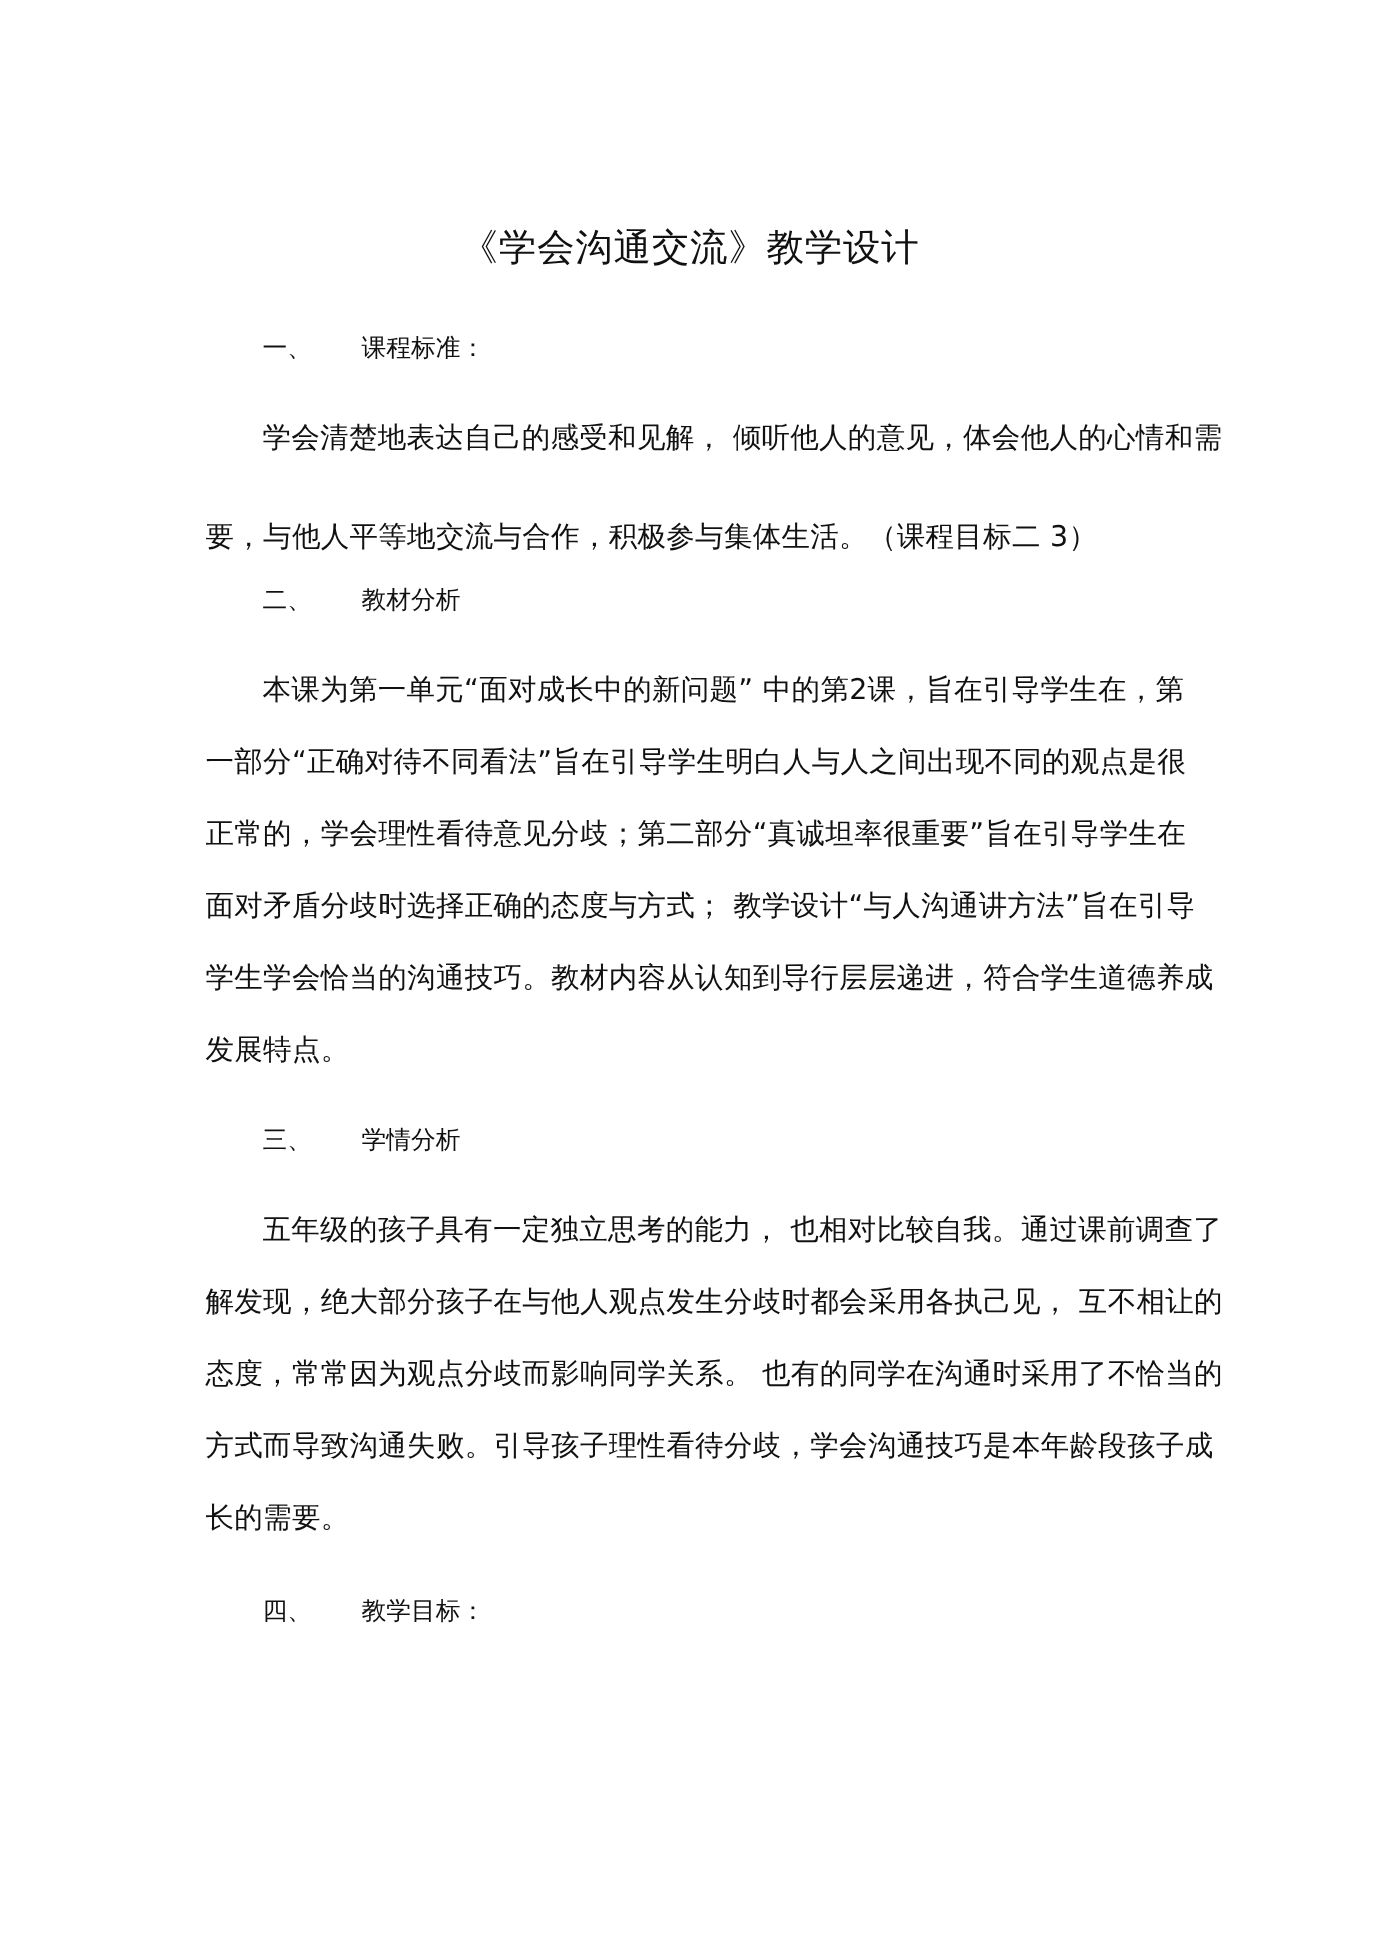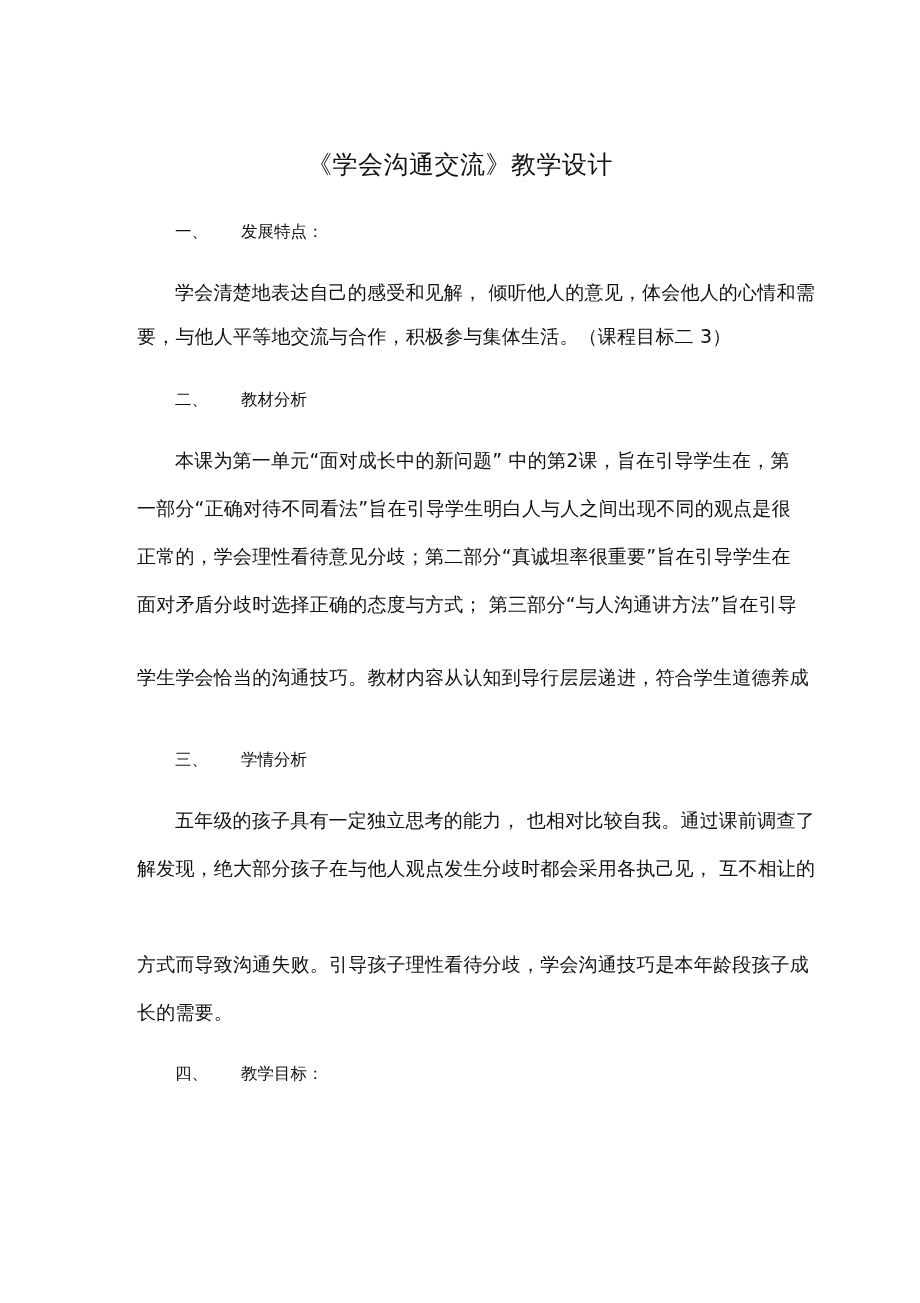--- a/index.html
+++ b/index.html
@@ -17,41 +17,43 @@
   </style>
 </head>
 <body>
 
 <div class="page">
 
   <div class="title">《学会沟通交流》教学设计</div>
 
   <div class="heading" style="top:218px;">
     <span class="num">一、</span>
-    <span class="label">发展特点：</span>
+    <span class="label">课程标准：</span>
   </div>
   <div class="line indent" style="top:278px;">学会清楚地表达自己的感受和见解，  倾听他人的意见，体会他人的心情和需</div>
-  <div class="line" style="top:322px;">要，与他人平等地交流与合作，积极参与集体生活。（课程目标二      3）</div>
+  <div class="line" style="top:344px;">要，与他人平等地交流与合作，积极参与集体生活。（课程目标二      3）</div>
 
   <div class="heading" style="top:386px;">
     <span class="num">二、</span>
     <span class="label">教材分析</span>
   </div>
   <div class="line indent" style="top:446px;">本课为第一单元“面对成长中的新问题”  中的第2课，旨在引导学生在，第</div>
   <div class="line" style="top:494px;">一部分“正确对待不同看法”旨在引导学生明白人与人之间出现不同的观点是很</div>
   <div class="line" style="top:542px;">正常的，学会理性看待意见分歧；第二部分“真诚坦率很重要”旨在引导学生在</div>
-  <div class="line" style="top:590px;">面对矛盾分歧时选择正确的态度与方式；  第三部分“与人沟通讲方法”旨在引导</div>
-  <div class="line" style="top:638px;margin-top:25px;">学生学会恰当的沟通技巧。教材内容从认知到导行层层递进，符合学生道德养成</div>
+  <div class="line" style="top:590px;">面对矛盾分歧时选择正确的态度与方式；  教学设计“与人沟通讲方法”旨在引导</div>
+  <div class="line" style="top:638px;">学生学会恰当的沟通技巧。教材内容从认知到导行层层递进，符合学生道德养成</div>
+  <div class="line" style="top:686px;">发展特点。</div>
 
   <div class="heading" style="top:746px;">
     <span class="num">三、</span>
     <span class="label">学情分析</span>
   </div>
   <div class="line" style="top:854px;">解发现，绝大部分孩子在与他人观点发生分歧时都会采用各执己见，   互不相让的</div>
   <div class="line indent" style="top:806px;">五年级的孩子具有一定独立思考的能力，  也相对比较自我。通过课前调查了</div>
+  <div class="line" style="top:902px;">态度，常常因为观点分歧而影响同学关系。  也有的同学在沟通时采用了不恰当的</div>
   <div class="line" style="top:998px;">长的需要。</div>
   <div class="line" style="top:950px;">方式而导致沟通失败。引导孩子理性看待分歧，学会沟通技巧是本年龄段孩子成</div>
 
   <div class="heading" style="top:1060px;">
     <span class="num">四、</span>
     <span class="label">教学目标：</span>
   </div>
 
 </div>
 

